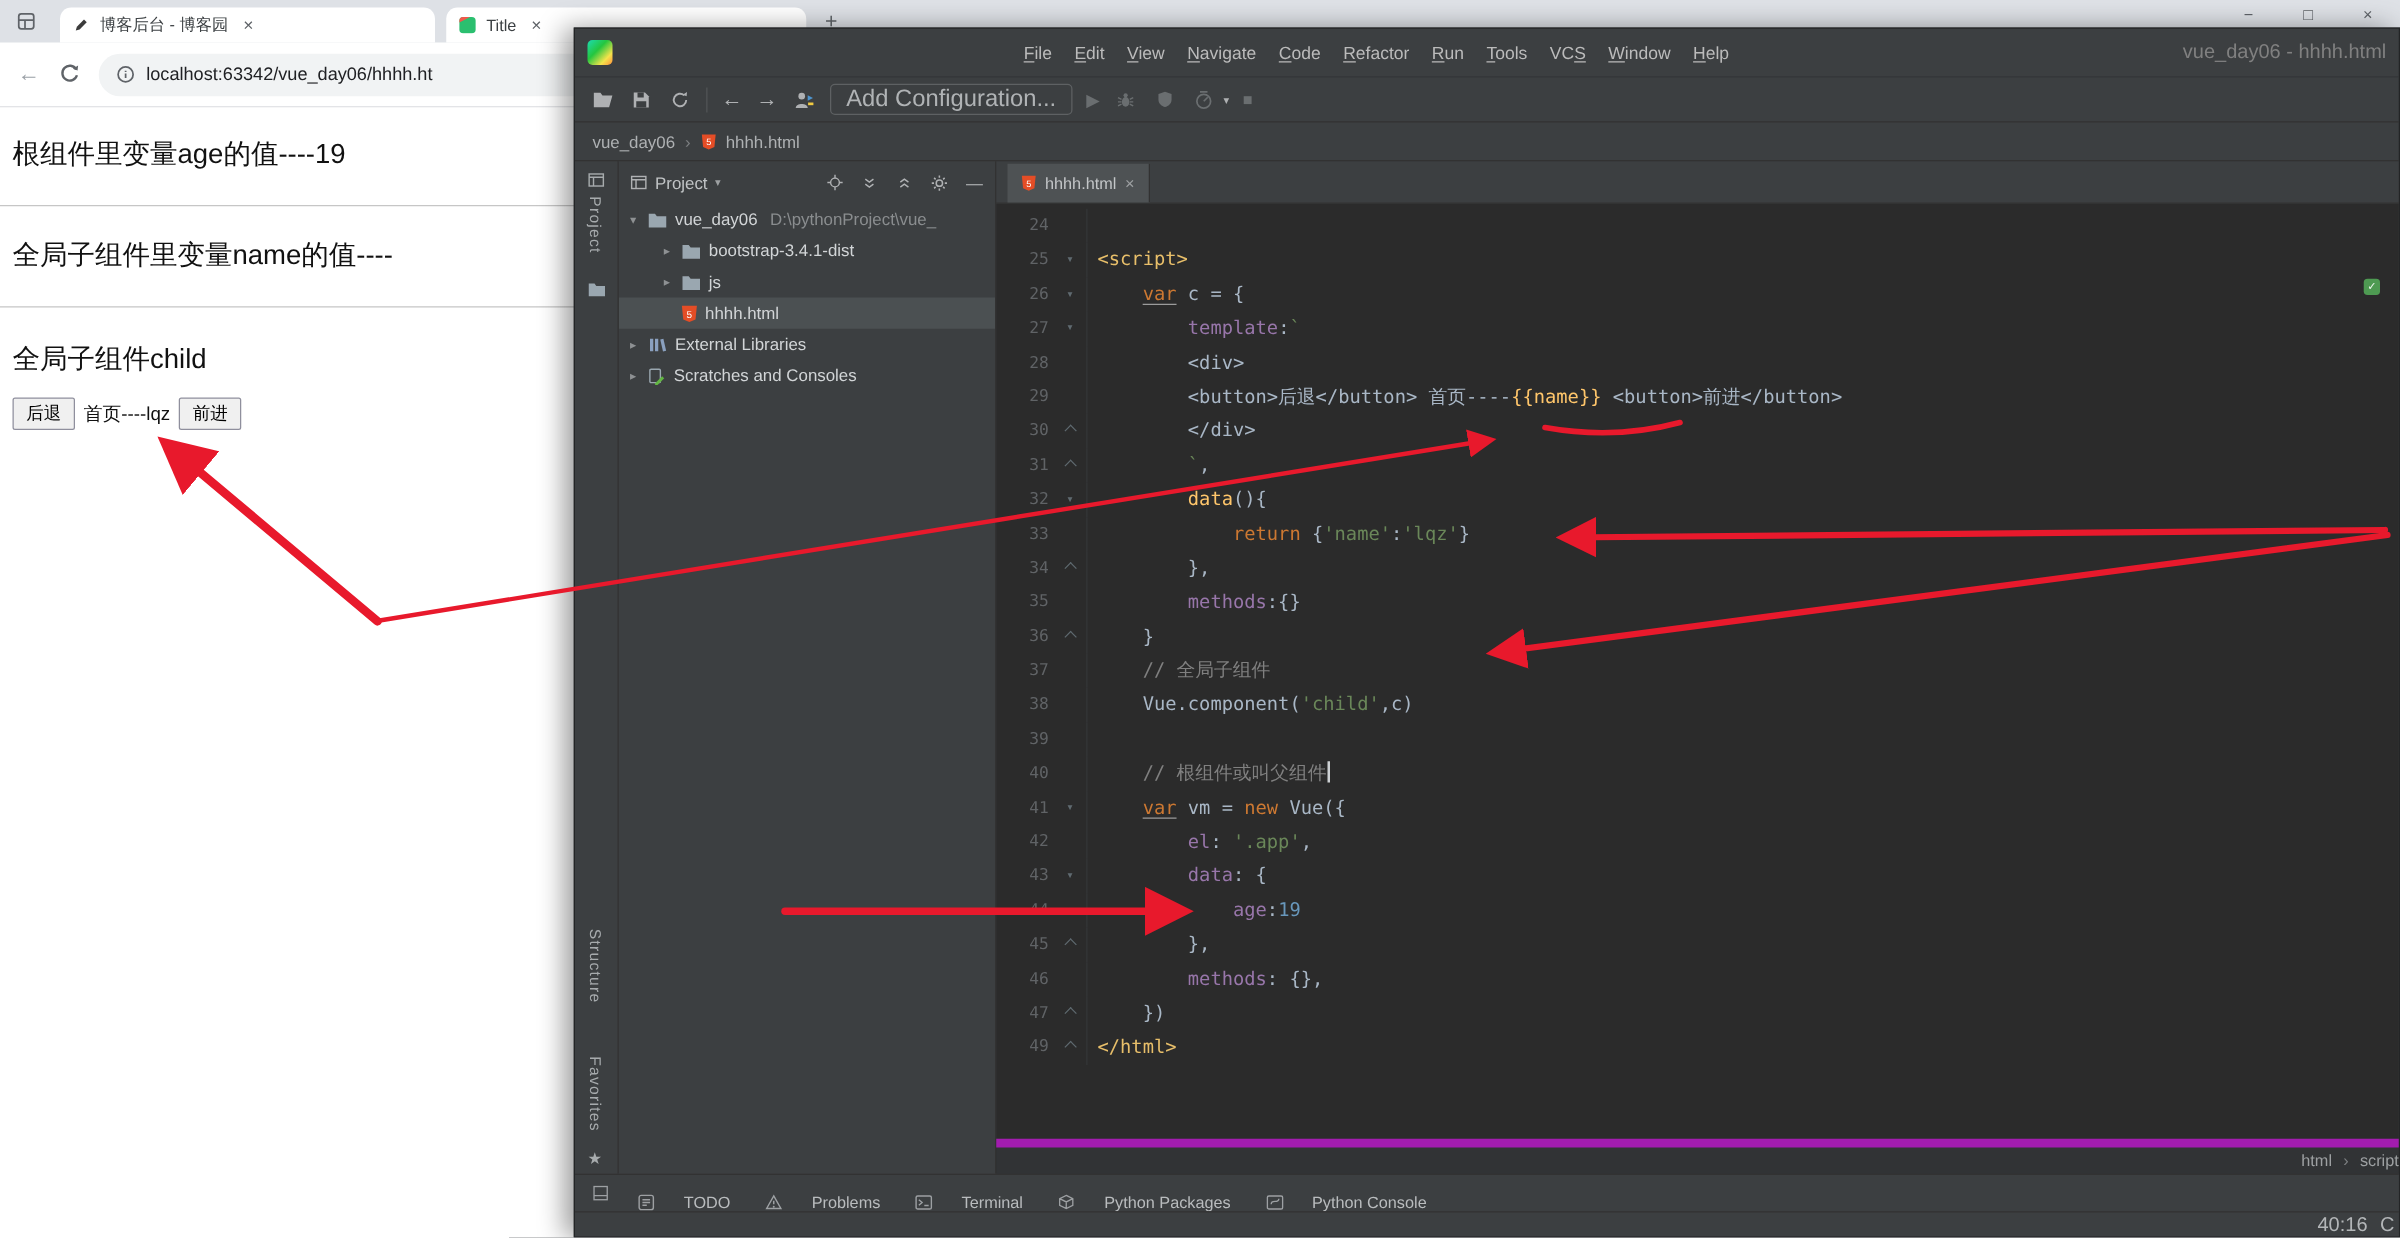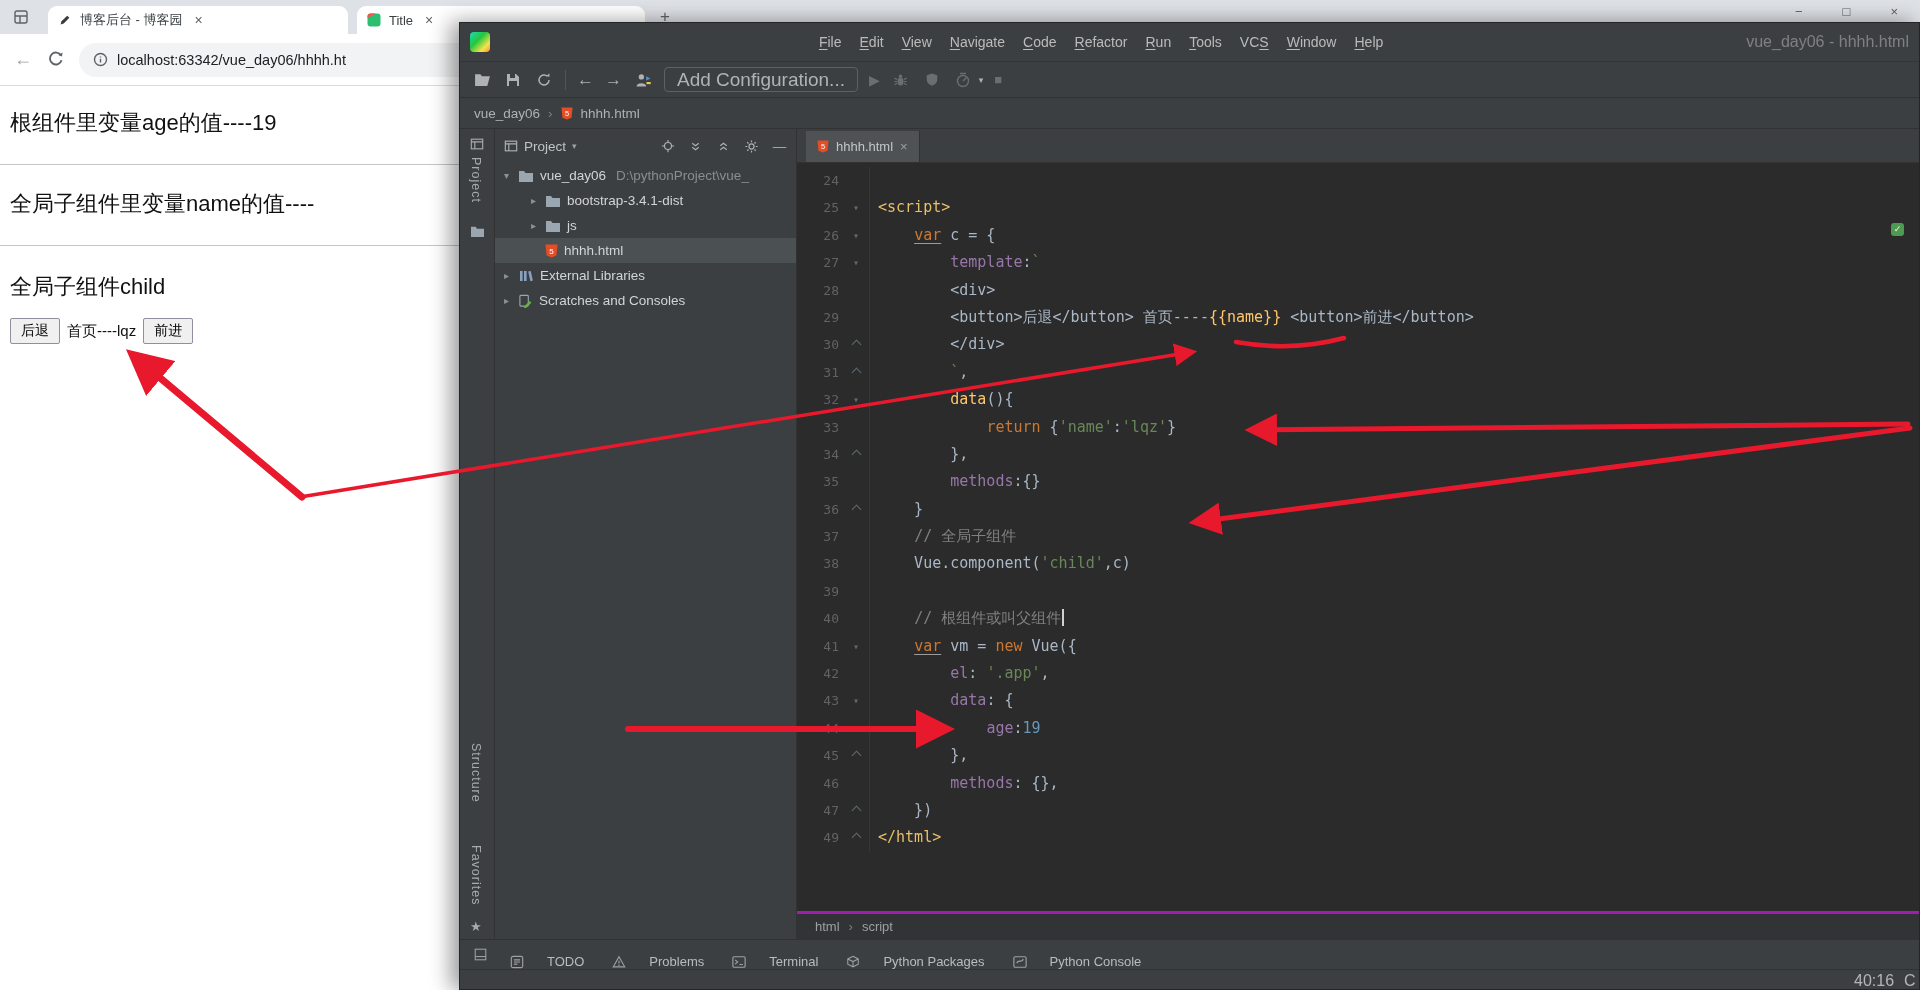--- a/index.html
+++ b/index.html
@@ -84,22 +84,22 @@
         display:inline-block; margin-top:10px; }
   .ct { flex:1; min-width:0; border-left:1px solid #353739; padding-left:8px; color:#a9b7c6; }
   .d { color:#a9b7c6; } .k { color:#cc7832; }
   .ku { color:#cc7832; text-decoration:underline; text-underline-offset:3px; text-decoration-color:#9b9b9b; }
   .s { color:#6a8759; } .n { color:#6897bb; } .c { color:#808080; }
   .p { color:#9876aa; } .f { color:#ffc66b; } .t { color:#e8bf6a; } .i { color:#ffc66b; }
   .caret { display:inline-block; width:2px; height:17px; background:#cdd1d4; vertical-align:-3px; margin-left:1px; }
   .inspect { position:absolute; top:94px; right:15px; width:13px; height:13px; background:#4e9a52; border-radius:3px;
              color:#eaf5ea; font-size:9px; line-height:13px; text-align:center; z-index:3; }
 
-  .ecrumbs { height:28px; flex:none; background:#313335; border-top:3px solid #a21caf; display:flex; align-items:center;
-             gap:9px; padding-left:18px; font-size:13px; color:#9da0a2; }
+  .ecrumbs { height:28px; flex:none; background:#313335; border-top:7px solid #a21caf; display:flex; align-items:center;
+             gap:9px; padding-left:18px; font-size:13px; color:#9da0a2;justify-content:flex-end; }
 
   .bottombar { position:absolute; left:0; right:0; bottom:20px; height:30px; background:#3c3f41; border-top:1px solid #323232;
                display:flex; align-items:center; font-size:13px; color:#b9bcbe; padding-left:4px; }
   .bbcorner { width:32px; display:flex; justify-content:center; }
   .bbitem { display:flex; align-items:flex-end; gap:23px; padding:0 14px; height:100%; }
   .statusbar { position:absolute; left:0; right:0; bottom:0; height:20px; background:#3c3f41; border-top:1px solid #323232;
                font-size:16px; color:#b3b6b8; overflow:hidden; }
   .st-pos { position:absolute; left:1394px; top:2px; }
   .st-eol { position:absolute; left:1444px; top:2px; }
 

